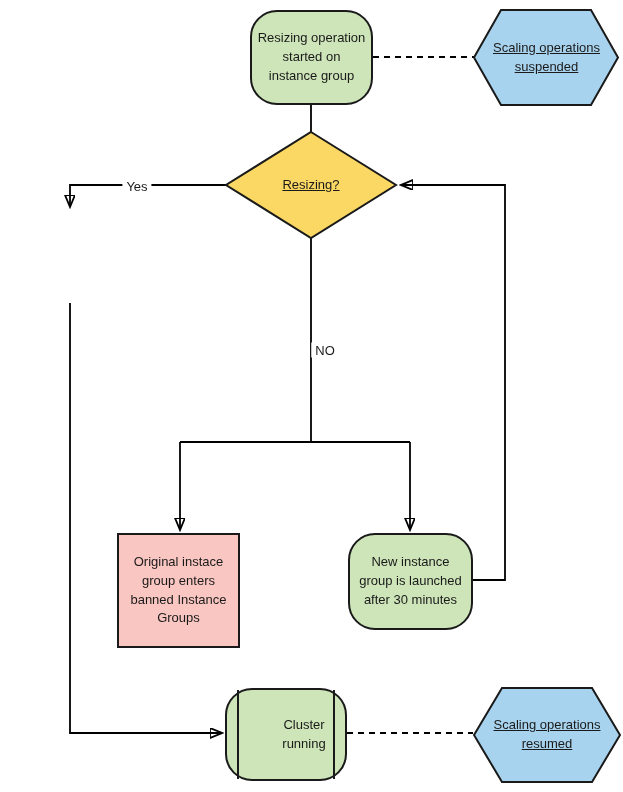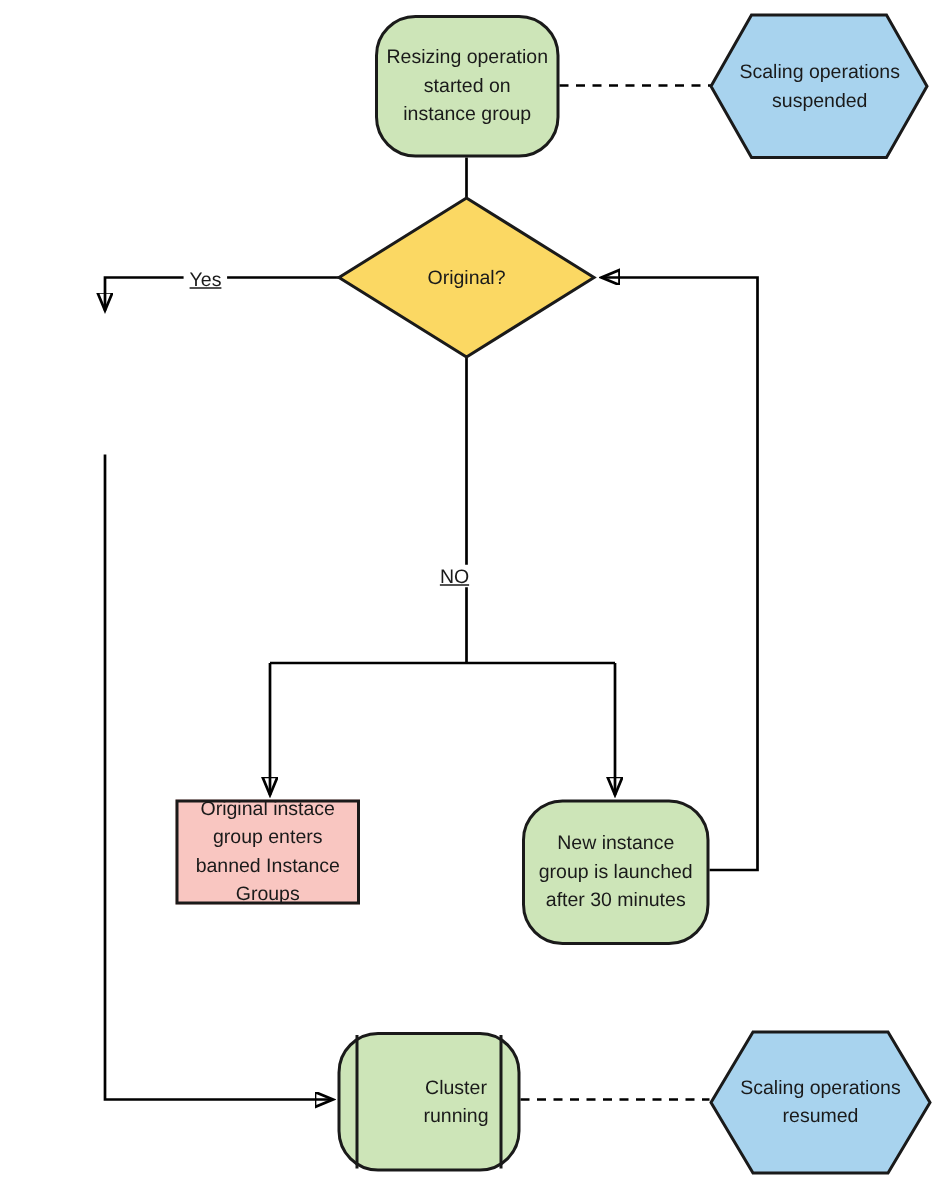--- a/index.html
+++ b/index.html
@@ -36,32 +36,31 @@
   .bar {
     position: absolute;
     top: 0; bottom: 0;
     width: 2px;
     background: #1a1a1a;
   }
   .bar-left  { left: 10px; }
   .bar-right { right: 10px; }
 
   
-  .shape-text { background: transparent; z-index: 3; }
+  .shape-text { background: transparent; z-index: 3; text-decoration: underline; }
 
   .edge-label {
     position: absolute;
     z-index: 4;
     transform: translate(-50%, -50%);
     background: #ffffff;
     padding: 0 4px;
     font-size: 13px;
     color: #1a1a1a;
     white-space: nowrap;
-    text-decoration: underline;
   }
 </style>
 </head>
 <body>
 
 <div class="canvas">
 
   <svg class="wires" width="623" height="792">
     <defs>
       <marker id="arrow" markerUnits="userSpaceOnUse" markerWidth="14" markerHeight="12" refX="12" refY="5" orient="auto">
@@ -98,25 +97,25 @@
 started on
 instance group</span>
   </div>
 
   <div class="node shape-text" style="left:474px; top:10px; width:145px; height:95px;">
     <span class="node-label">Scaling operations
 suspended</span>
   </div>
 
   <div class="node shape-text" style="left:226px; top:132px; width:170px; height:106px;">
-    <span class="node-label">Original?</span>
+    <span class="node-label">Resizing?</span>
   </div>
 
 
-  <div class="node rect-node fill-pink" style="left:117px; top:533px; width:123px; height:70px;">
+  <div class="node rect-node fill-pink" style="left:117px; top:533px; width:123px; height:115px;">
     <span class="node-label">Original instace
 group enters
 banned Instance
 Groups</span>
   </div>
 
   <div class="node rect-node fill-green" style="left:348px; top:533px; width:125px; height:97px;">
     <span class="node-label">New instance
 group is launched
 after 30 minutes</span>
@@ -128,15 +127,15 @@
     <span class="node-label">Cluster
 running</span>
   </div>
 
   <div class="node shape-text" style="left:474px; top:688px; width:146px; height:94px;">
     <span class="node-label">Scaling operations
 resumed</span>
   </div>
 
   <div class="edge-label" style="left:137px; top:186px;">Yes</div>
-  <div class="edge-label" style="left:303px; top:350px;margin-top:34px;">NO</div>
+  <div class="edge-label" style="left:325px; top:350px;">NO</div>
 
 </div>
 
 </body></html>

